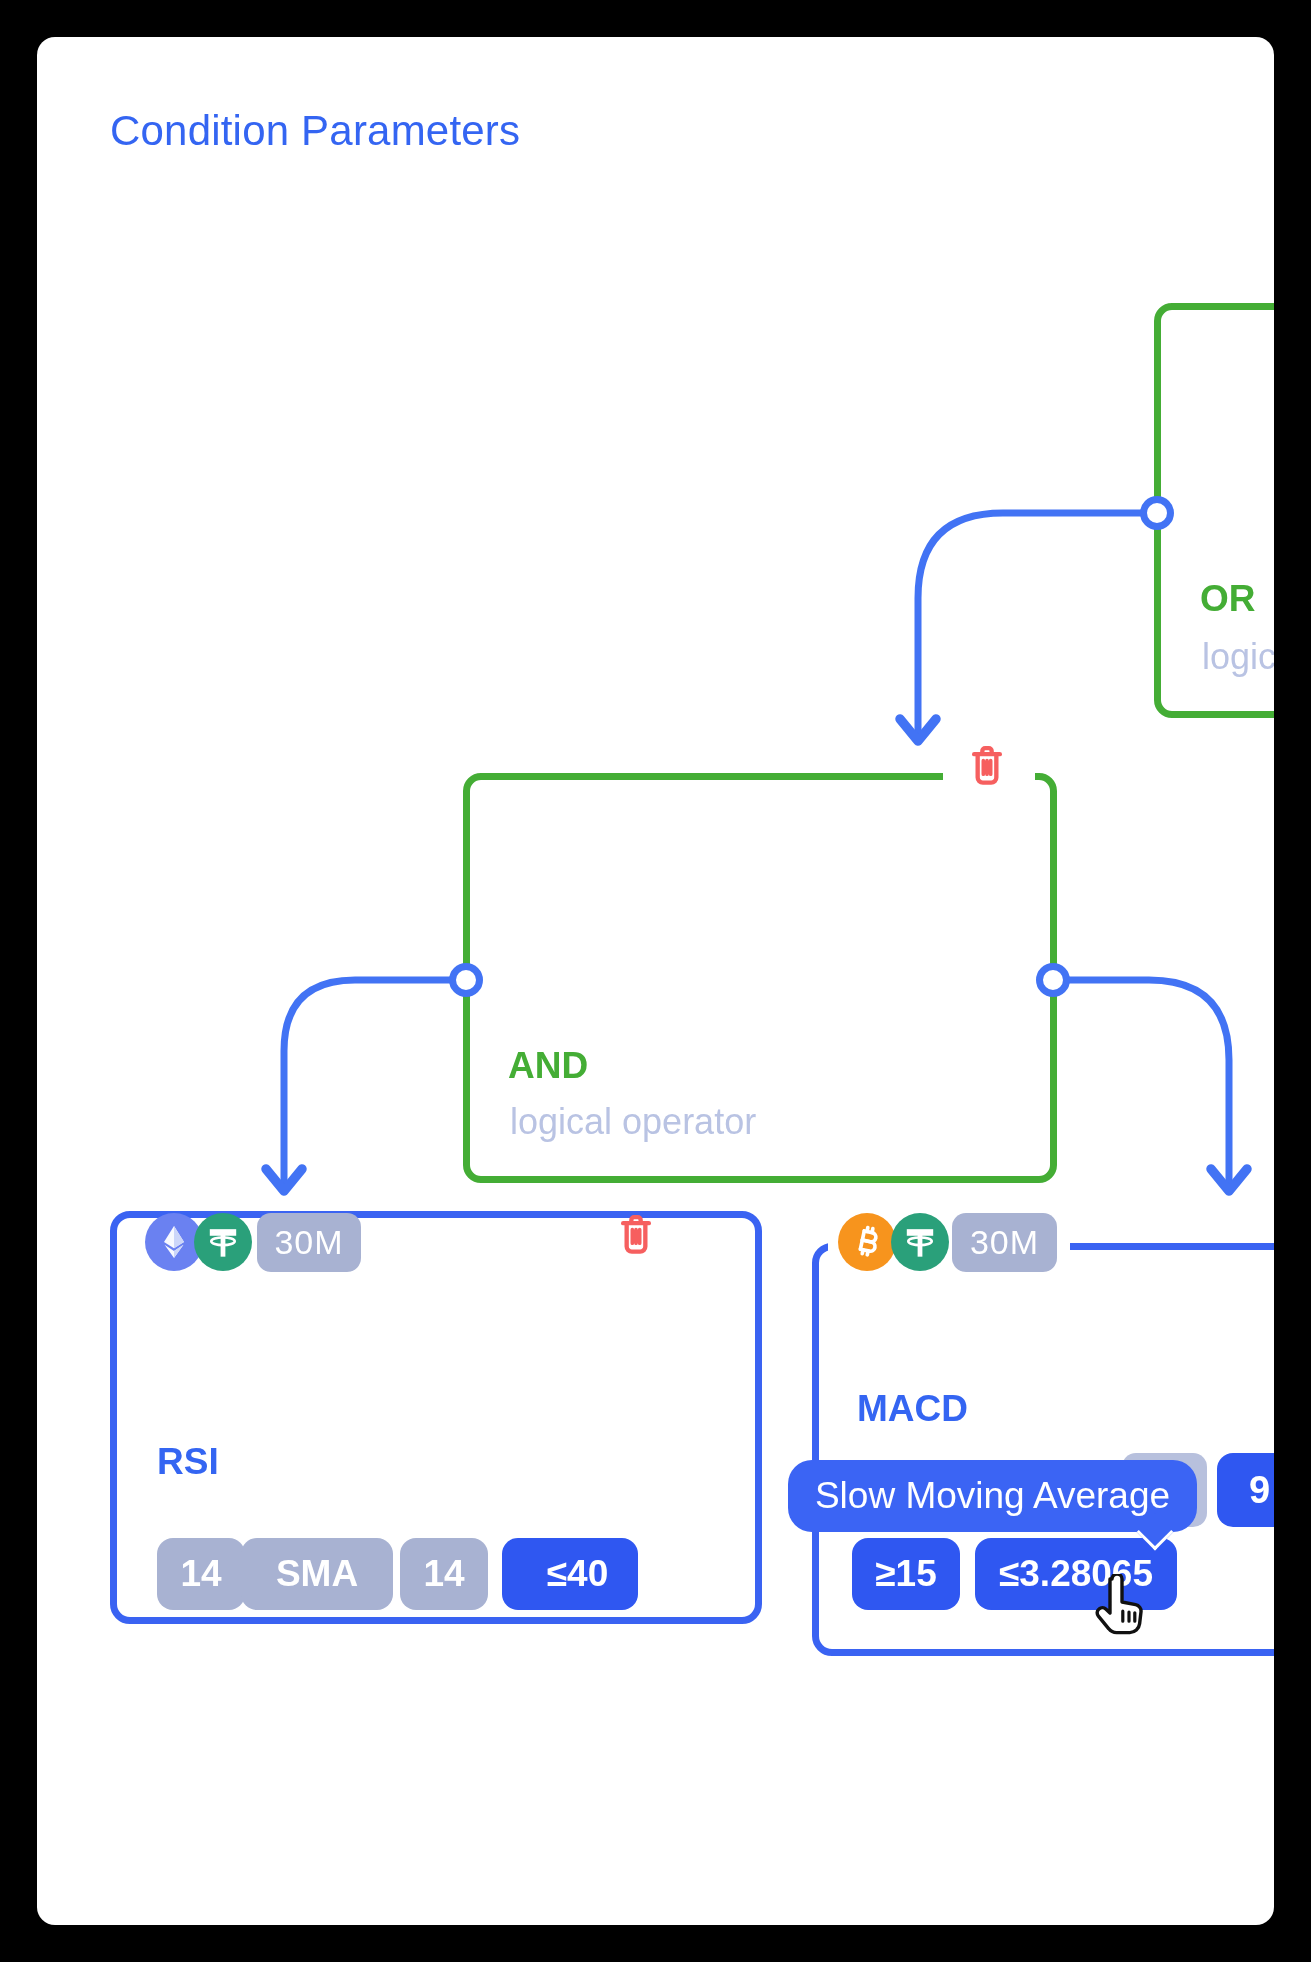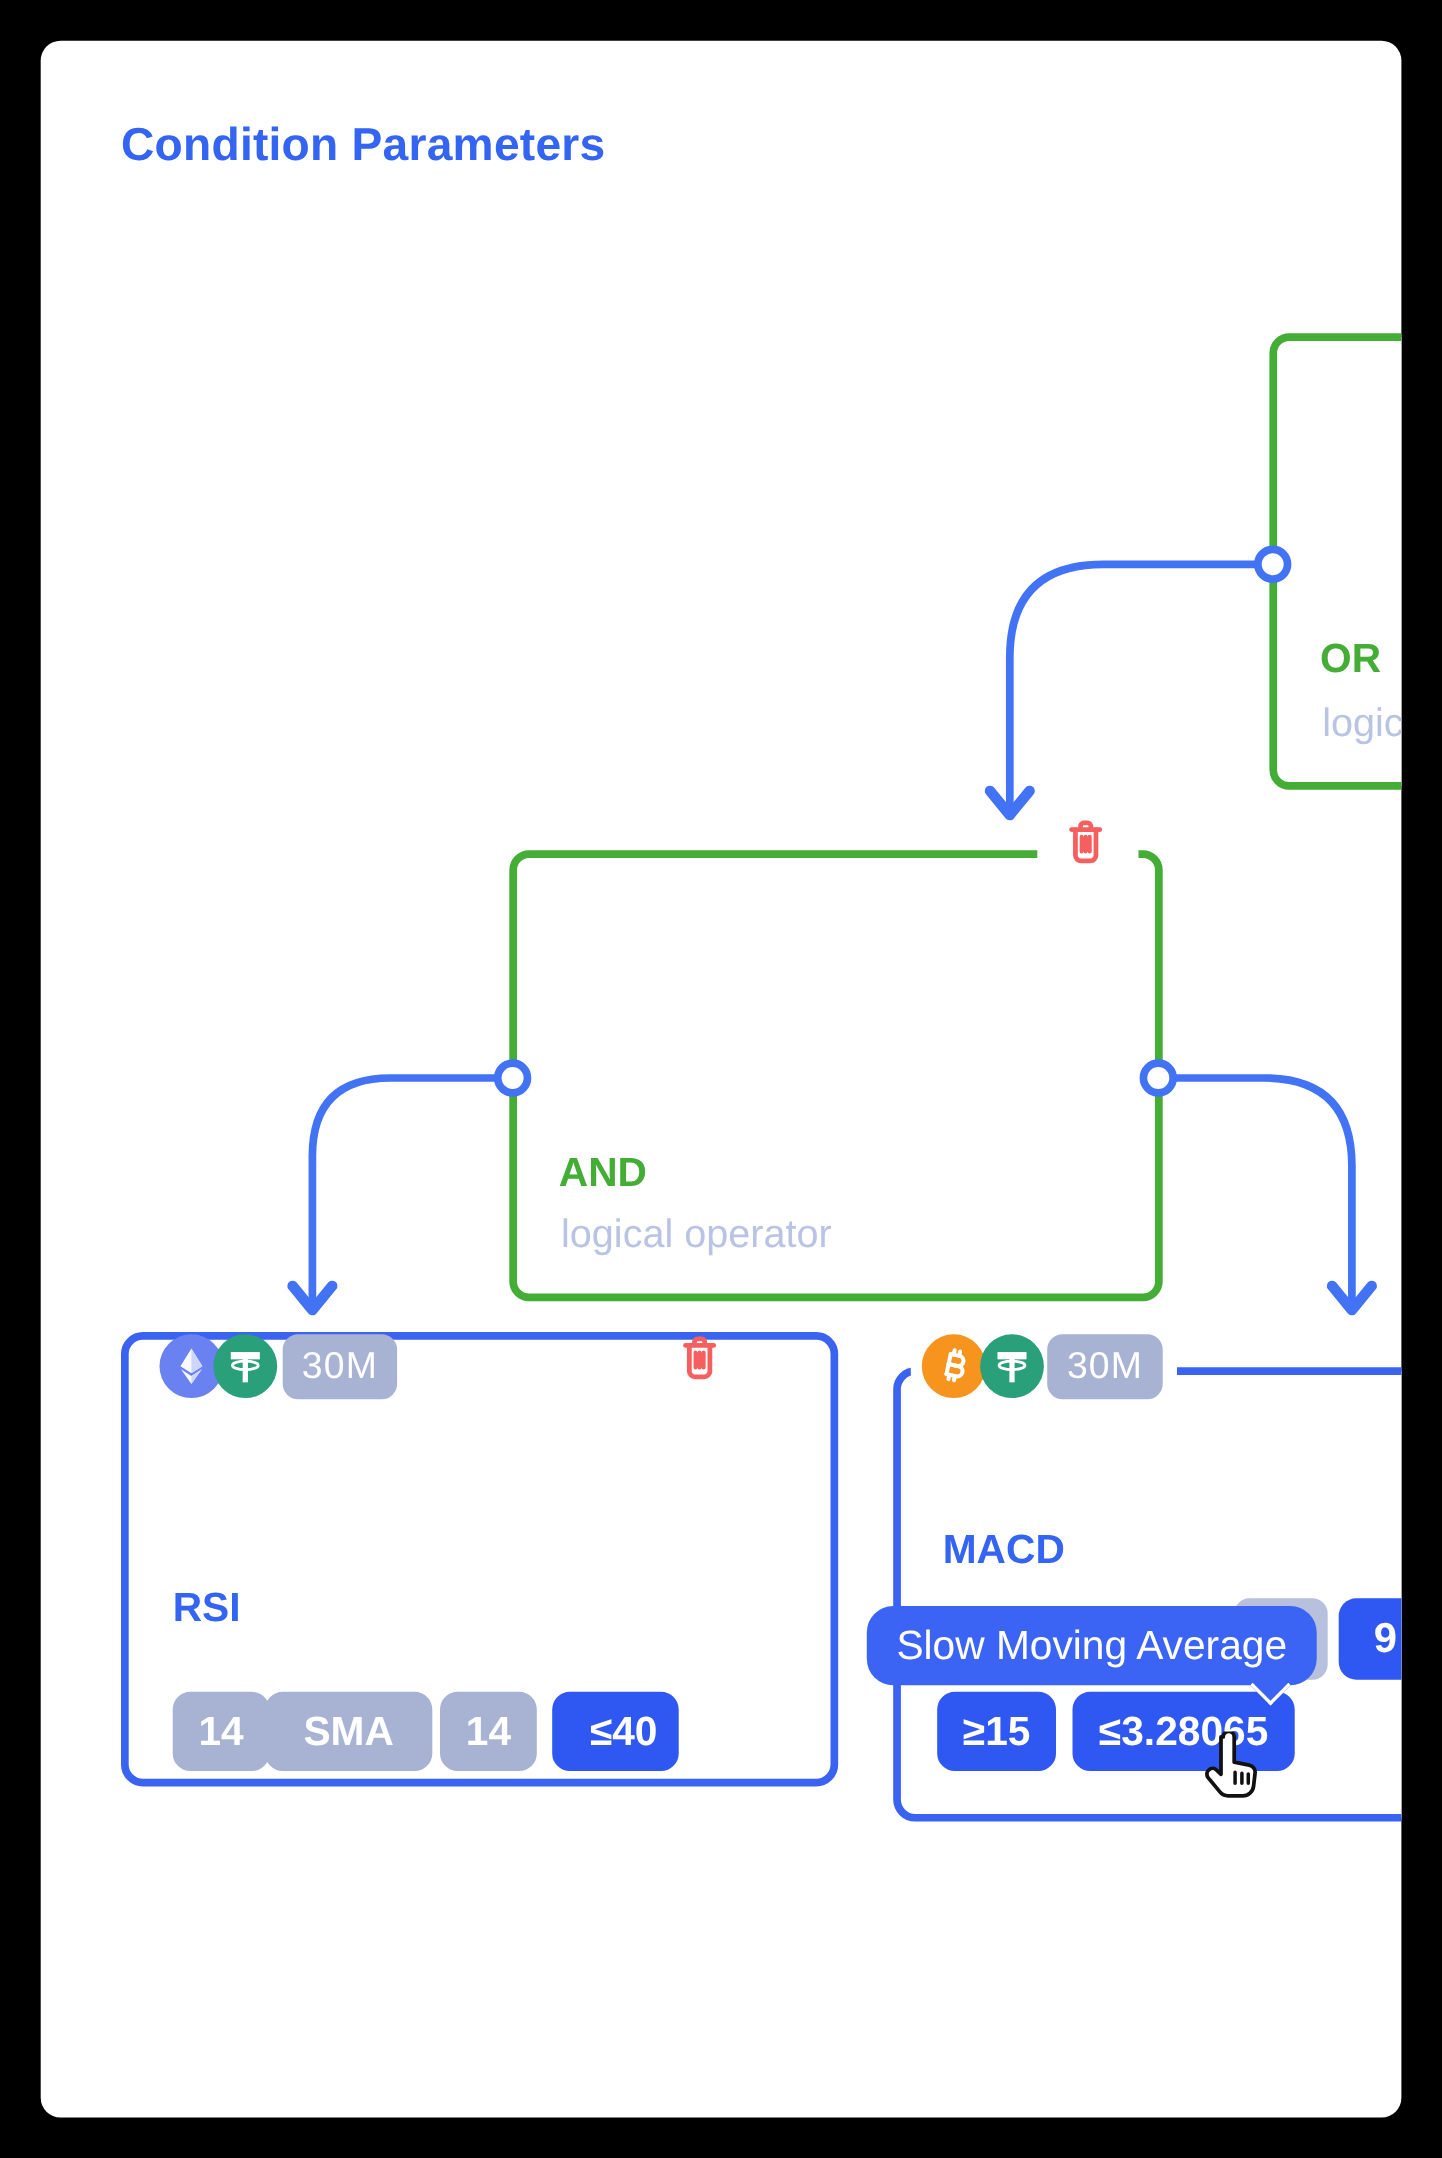--- a/index.html
+++ b/index.html
@@ -7,21 +7,21 @@
     --c-text-blue:#3465f2; --c-green:#44ad35; --c-muted-text:#b9c3e3;
     --c-badge-gray:#a8b2d2; --c-badge-gray-light:#b7c0dd; --c-red:#f65f5f;
     --c-eth:#6a81f1; --c-usdt:#2aa07a; --c-btc:#f7941d; --c-tooltip-bg:#3b64f4;
     --c-frame-black:#000000; --c-card-white:#ffffff;
   }
   *{box-sizing:border-box;margin:0;padding:0}
   html,body{width:1311px;height:1962px;overflow:hidden;background:var(--c-frame-black);
     font-family:"Liberation Sans","DejaVu Sans",sans-serif;}
   .card{position:absolute;left:37px;top:37px;width:1237px;height:1888px;
     background:var(--c-card-white);border-radius:18px;overflow:hidden;}
-  .page-title{position:absolute;left:73px;top:70px;font-size:42px;font-weight:700;
+  .page-title{position:absolute;left:73px;top:70px;font-size:42px;font-weight:400;
     color:var(--c-text-blue);letter-spacing:.2px;}
   
   .node{position:absolute;background:#fff;}
   .node.green{border:7px solid var(--c-green);border-radius:18px;}
   .node.blue{border:7px solid var(--c-border-blue);border-radius:20px;}
   .op-label{position:absolute;font-size:37px;font-weight:700;color:var(--c-green);}
   .op-sub{position:absolute;font-size:36px;font-weight:400;color:var(--c-muted-text);white-space:nowrap;}
   .ind-label{position:absolute;font-size:37px;font-weight:700;color:var(--c-text-blue);}
   
   .gap{position:absolute;background:#fff;}
@@ -109,21 +109,21 @@
         <path d="M4.3 5.9h15.4"></path>
         <path d="M6.4 5.9v14a3.1 3.1 0 0 0 3.1 3.1h5a3.1 3.1 0 0 0 3.1-3.1v-14"></path>
         <path d="M9.8 9.8v8.1M12 9.8v8.1M14.2 9.8v8.1" stroke-width="2.2"></path>
       </g>
     </svg>
   </button>
 
   <div class="param gray" style="left:120px;width:88px;">14</div>
   <div class="param gray" style="left:204px;width:152px;">SMA</div>
   <div class="param gray" style="left:363px;width:88px;">14</div>
-  <div class="param blue" style="left:465px;width:115px;padding-left:15px;">≤40</div>
+  <div class="param blue" style="left:465px;width:136px;padding-left:15px;">≤40</div>
 
   <div class="node blue" style="left:775px;top:1206px;width:560px;height:413px;">
     <div class="ind-label" style="left:38px;top:138px;">MACD</div>
   </div>
   <div class="gap" style="left:791px;top:1200px;width:242px;height:18px;"></div>
 
   <div class="coin icon-layer" style="left:801px;top:1176px;background:var(--c-btc);position:absolute;">
     <svg width="44" height="44" viewBox="0 0 24 24">
       <g fill="none" stroke="#fff" stroke-width="2" stroke-linecap="round" transform="rotate(12 12 12)">
         <path d="M9.3 6.4h4.4a2.55 2.55 0 0 1 0 5.1H9.3"></path>

